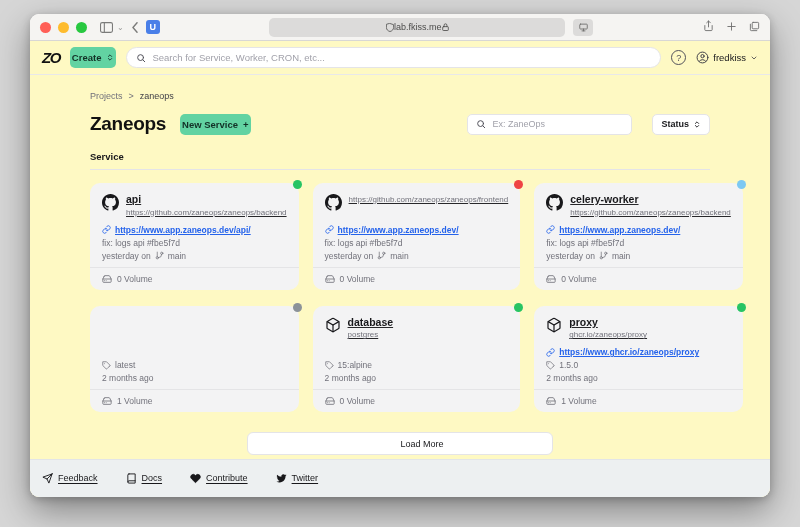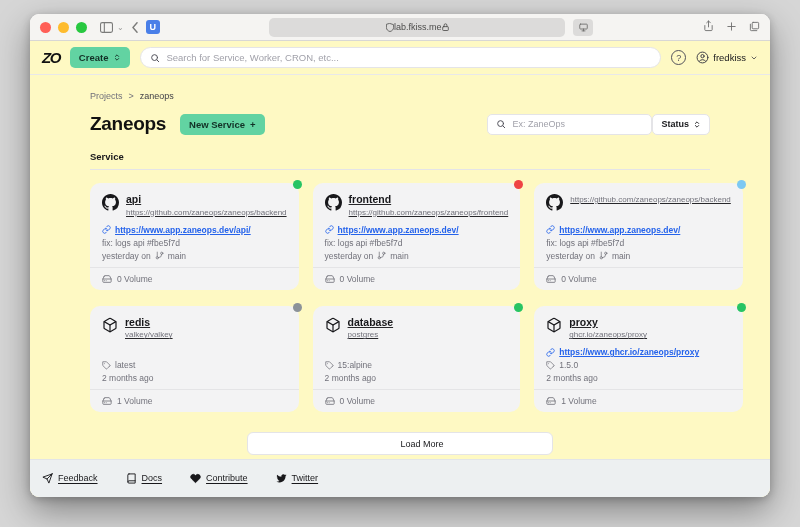--- a/index.html
+++ b/index.html
@@ -45,21 +45,21 @@
   .chrome-right { display:flex; align-items:center; gap:12px; color:#6f6f6e; }
   
   .app { flex:1; display:flex; flex-direction:column; background:#fef9c3; min-height:0; }
   .app-header {
     height:34px; border-bottom:1px solid #e8e8ea; flex:none;
     display:flex; align-items:center; padding:0 12px; gap:10px;
   }
   .logo { font-weight:800; font-size:15px; letter-spacing:-1.5px; color:#111; font-style:italic; }
   .btn-mint {
     background:#62d3a2; color:#123026; border:none; border-radius:5px;
-    font-size:9.5px; font-weight:bold; padding:5px 9px;
+    font-size:9.5px; font-weight:bold; padding:5px 2px;
     display:inline-flex; align-items:center; gap:5px; cursor:pointer;
     font-family:"Liberation Sans", sans-serif;
   }
   .global-search {
     flex:1; height:21px; border:1px solid #e4e4e7; border-radius:11px; background:#fff;
     display:flex; align-items:center; gap:6px; padding:0 9px; color:#9ca3af;
   }
   .global-search input {
     border:none; outline:none; flex:1; font-size:9.5px; color:#333; background:transparent;
     font-family:"Liberation Sans", sans-serif;
@@ -71,21 +71,21 @@
   }
   .user-chip { display:flex; align-items:center; gap:4px; font-size:9.5px; color:#18181b; cursor:pointer; }
   
   .content { flex:1; overflow:hidden; }
   .container { width:620px; margin:0 auto; }
   .breadcrumb { margin-top:16px; font-size:9px; color:#71717a; display:flex; gap:6px; align-items:center; }
   .breadcrumb .current { color:#3f3f46; }
   .title-row { margin-top:12px; display:flex; align-items:center; }
   .page-title { font-size:19px; font-weight:bold; color:#111; letter-spacing:-.3px; }
   .title-row .btn-mint { margin-left:14px; }
-  .title-right { margin-left:auto; display:flex; gap:0; align-items:center; }
+  .title-right { margin-left:auto; display:flex; gap:20px; align-items:center; }
   .filter-search {
     width:165px; height:21px; border:1px solid #e4e4e7; border-radius:5px; background:#fff;
     display:flex; align-items:center; gap:6px; padding:0 8px; color:#9ca3af;
   }
   .filter-search input {
     border:none; outline:none; flex:1; font-size:9px; background:transparent;
     font-family:"Liberation Sans", sans-serif;
   }
   .filter-search input::placeholder { color:#a1a1aa; }
   .status-btn {
@@ -315,21 +315,20 @@
   </div>
 
   <div class="card">
     <span class="dot" style="background: rgb(239, 68, 68);"></span>
     <div class="card-body">
       <div class="card-head">
         <span class="svc-icon"><svg width="17" height="17" viewBox="0 0 16 16" fill="currentColor">
                       <path d="M8 0C3.58 0 0 3.58 0 8c0 3.54 2.29 6.53 5.47 7.59.4.07.55-.17.55-.38 0-.19-.01-.82-.01-1.49-2.01.37-2.53-.49-2.69-.94-.09-.23-.48-.94-.82-1.13-.28-.15-.68-.52-.01-.53.63-.01 1.08.58 1.23.82.72 1.21 1.87.87 2.33.66.07-.52.28-.87.51-1.07-1.78-.2-3.64-.89-3.64-3.95 0-.87.31-1.59.82-2.15-.08-.2-.36-1.02.08-2.12 0 0 .67-.21 2.2.82.64-.18 1.32-.27 2-.27s1.36.09 2 .27c1.53-1.04 2.2-.82 2.2-.82.44 1.1.16 1.92.08 2.12.51.56.82 1.27.82 2.15 0 3.07-1.87 3.75-3.65 3.95.29.25.54.73.54 1.48 0 1.07-.01 1.93-.01 2.2 0 .21.15.46.55.38A8.01 8.01 0 0 0 16 8c0-4.42-3.58-8-8-8z"></path>
                     </svg></span>
         <span>
-          <div class="svc-name">frontend</div>
           <div class="svc-src">https://github.com/zaneops/zaneops/frontend</div>
         </span>
       </div>
       <div class="card-mid">
         <div class="row-link">
           <svg width="9" height="9" viewBox="0 0 24 24" fill="none" stroke="currentColor" stroke-width="2.2">
                       <path d="M10 13a5 5 0 0 0 7.54.54l3-3a5 5 0 0 0-7.07-7.07l-1.72 1.71"></path>
                       <path d="M14 11a5 5 0 0 0-7.54-.54l-3 3a5 5 0 0 0 7.07 7.07l1.71-1.71"></path>
                     </svg>
           <span class="lbl">https://www.app.zaneops.dev/</span>
@@ -363,20 +362,21 @@
   </div>
 
   <div class="card">
     <span class="dot" style="background: rgb(124, 200, 242);"></span>
     <div class="card-body">
       <div class="card-head">
         <span class="svc-icon"><svg width="17" height="17" viewBox="0 0 16 16" fill="currentColor">
                       <path d="M8 0C3.58 0 0 3.58 0 8c0 3.54 2.29 6.53 5.47 7.59.4.07.55-.17.55-.38 0-.19-.01-.82-.01-1.49-2.01.37-2.53-.49-2.69-.94-.09-.23-.48-.94-.82-1.13-.28-.15-.68-.52-.01-.53.63-.01 1.08.58 1.23.82.72 1.21 1.87.87 2.33.66.07-.52.28-.87.51-1.07-1.78-.2-3.64-.89-3.64-3.95 0-.87.31-1.59.82-2.15-.08-.2-.36-1.02.08-2.12 0 0 .67-.21 2.2.82.64-.18 1.32-.27 2-.27s1.36.09 2 .27c1.53-1.04 2.2-.82 2.2-.82.44 1.1.16 1.92.08 2.12.51.56.82 1.27.82 2.15 0 3.07-1.87 3.75-3.65 3.95.29.25.54.73.54 1.48 0 1.07-.01 1.93-.01 2.2 0 .21.15.46.55.38A8.01 8.01 0 0 0 16 8c0-4.42-3.58-8-8-8z"></path>
                     </svg></span>
         <span>
+          <div class="svc-name">celery-worker</div>
           <div class="svc-src">https://github.com/zaneops/zaneops/backend</div>
         </span>
       </div>
       <div class="card-mid">
         <div class="row-link">
           <svg width="9" height="9" viewBox="0 0 24 24" fill="none" stroke="currentColor" stroke-width="2.2">
                       <path d="M10 13a5 5 0 0 0 7.54.54l3-3a5 5 0 0 0-7.07-7.07l-1.72 1.71"></path>
                       <path d="M14 11a5 5 0 0 0-7.54-.54l-3 3a5 5 0 0 0 7.07 7.07l1.71-1.71"></path>
                     </svg>
           <span class="lbl">https://www.app.zaneops.dev/</span>
@@ -405,31 +405,20 @@
                   <line x1="6" y1="16" x2="6.01" y2="16"></line>
                   <line x1="10" y1="16" x2="10.01" y2="16"></line>
                 </svg>
       <span>0 Volume</span>
     </div>
   </div>
 
   <div class="card">
     <span class="dot" style="background: rgb(139, 146, 153);"></span>
     <div class="card-body">
-      <div class="card-head">
-        <span class="svc-icon"><svg width="16" height="16" viewBox="0 0 24 24" fill="none" stroke="currentColor" stroke-width="1.8">
-                      <path d="M21 16V8a2 2 0 0 0-1-1.73l-7-4a2 2 0 0 0-2 0l-7 4A2 2 0 0 0 3 8v8a2 2 0 0 0 1 1.73l7 4a2 2 0 0 0 2 0l7-4A2 2 0 0 0 21 16z"></path>
-                      <polyline points="3.27,6.96 12,12.01 20.73,6.96"></polyline>
-                      <line x1="12" y1="22.08" x2="12" y2="12"></line>
-                    </svg></span>
-        <span>
-          <div class="svc-name">redis</div>
-          <div class="svc-src">valkey/valkey</div>
-        </span>
-      </div>
       <div class="card-mid">
 
         <div class="row-muted">
           <svg width="9" height="9" viewBox="0 0 24 24" fill="none" stroke="currentColor" stroke-width="2">
                       <path d="M20.59 13.41l-7.17 7.17a2 2 0 0 1-2.83 0L2 12V2h10l8.59 8.59a2 2 0 0 1 0 2.82z"></path>
                       <line x1="7" y1="7" x2="7.01" y2="7"></line>
                     </svg>
           <span>latest</span>
         </div>
 

